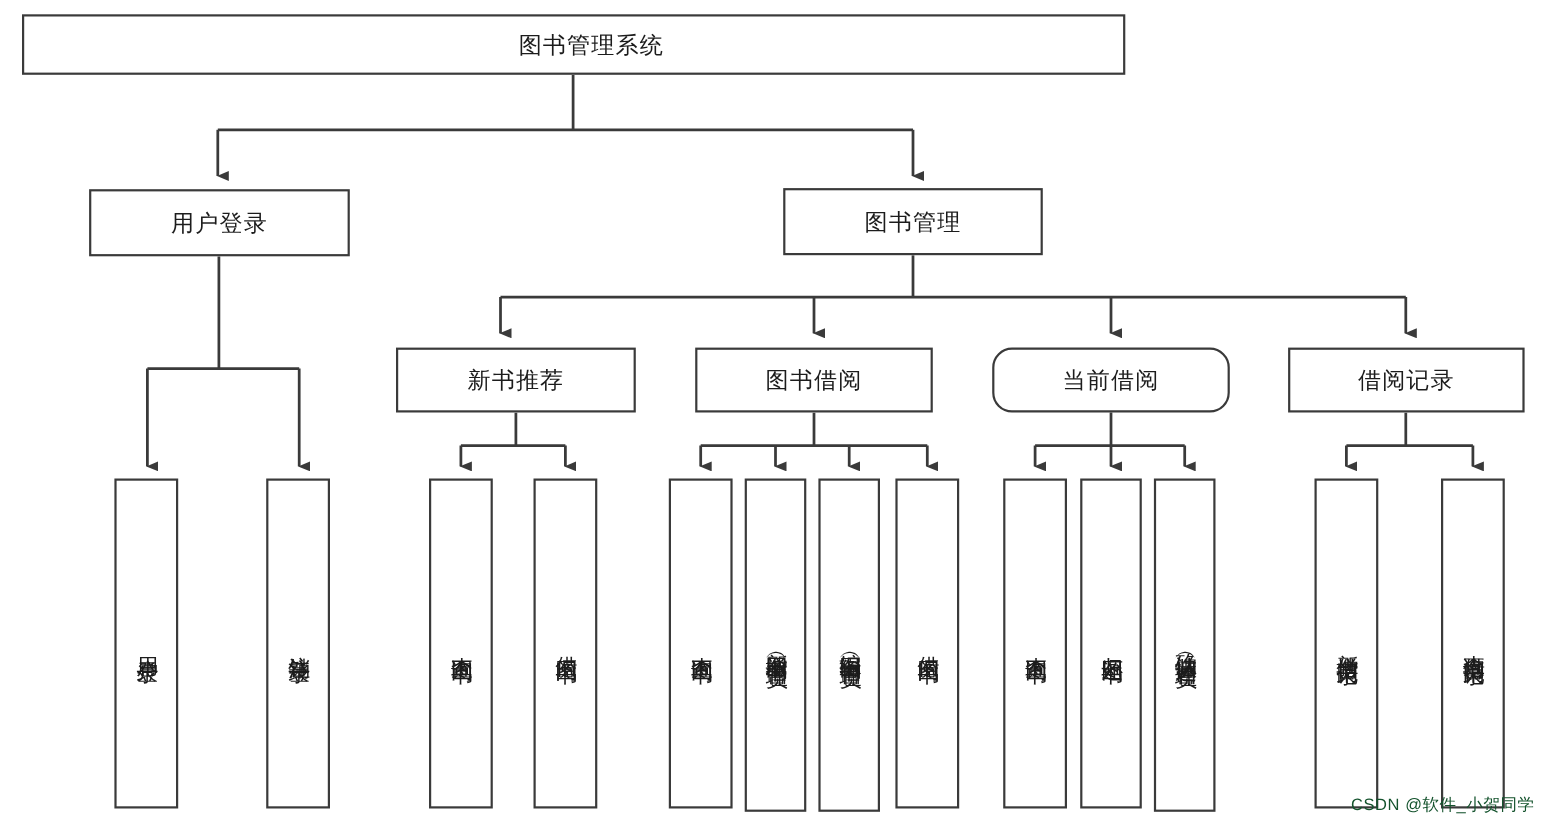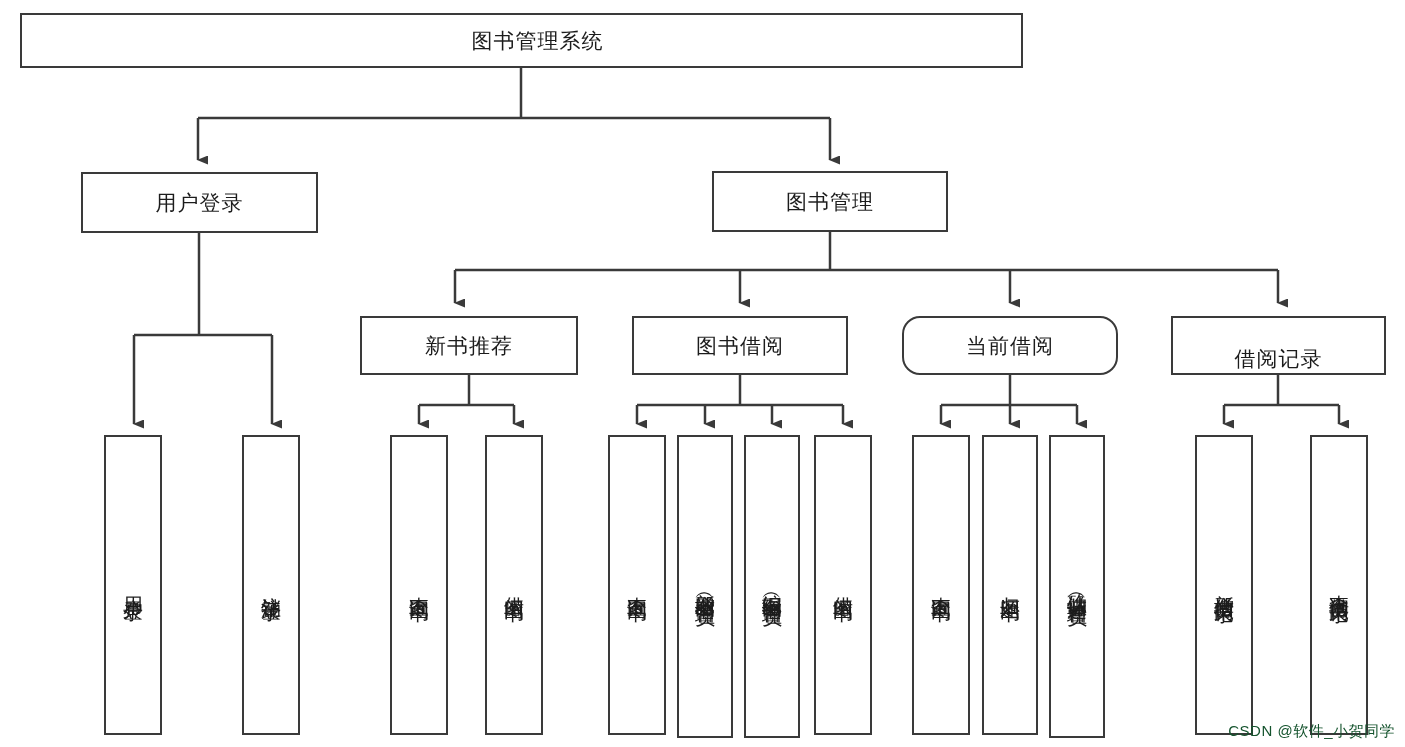--- a/index.html
+++ b/index.html
@@ -110,21 +110,21 @@
 
   <div class="node node-h" style="left:712px;top:171px;width:236px;height:61px;">
     <span class="label">图书管理</span>
   </div>
   <div class="node node-h" style="left:632px;top:316px;width:216px;height:59px;">
     <span class="label">图书借阅</span>
   </div>
   <div class="node node-h" style="left:902px;top:316px;width:216px;height:59px;border-radius:18px;">
     <span class="label">当前借阅</span>
   </div>
-  <div class="node node-h" style="left:1171px;top:316px;width:215px;height:59px;align-items:flex-end;">
+  <div class="node node-h" style="left:1171px;top:316px;width:215px;height:59px;">
     <span class="label">借阅记录</span>
   </div>
 
   <div class="node node-v" style="left:104px;top:435px;width:58px;height:300px;">
     <span class="label">用户登录</span>
   </div>
   <div class="node node-v" style="left:242px;top:435px;width:58px;height:300px;">
     <span class="label">注销登录</span>
   </div>
 

